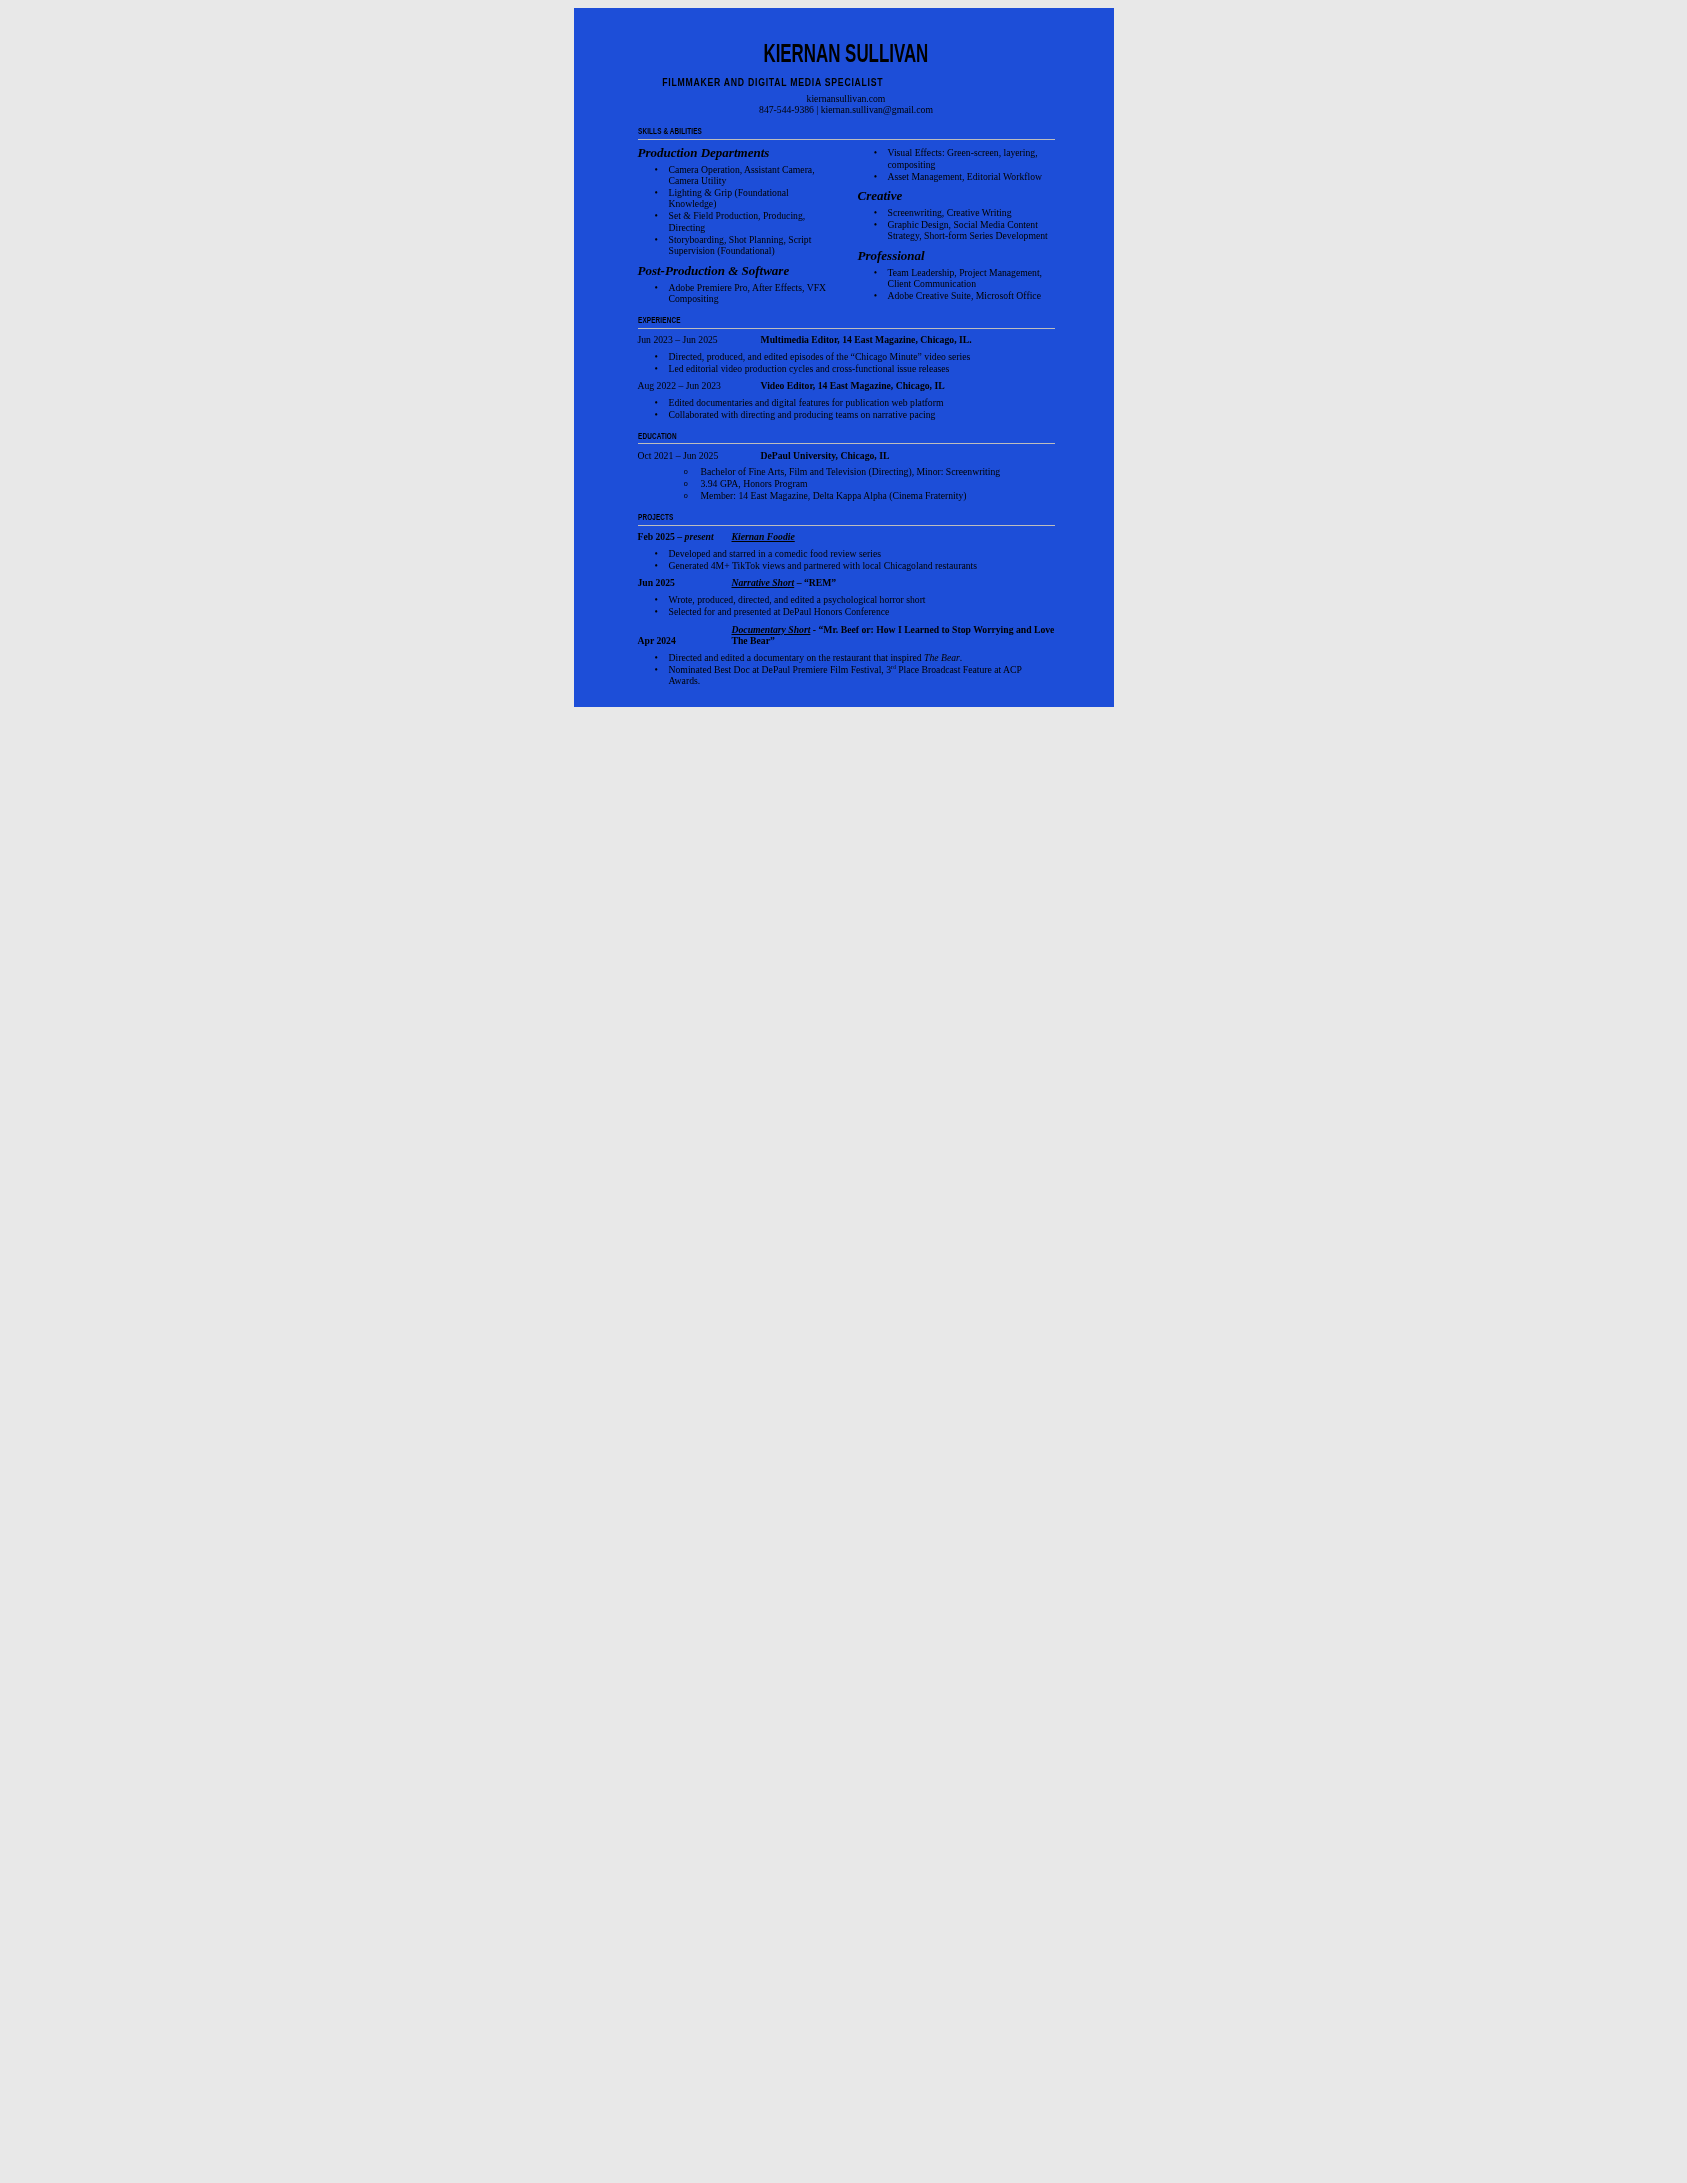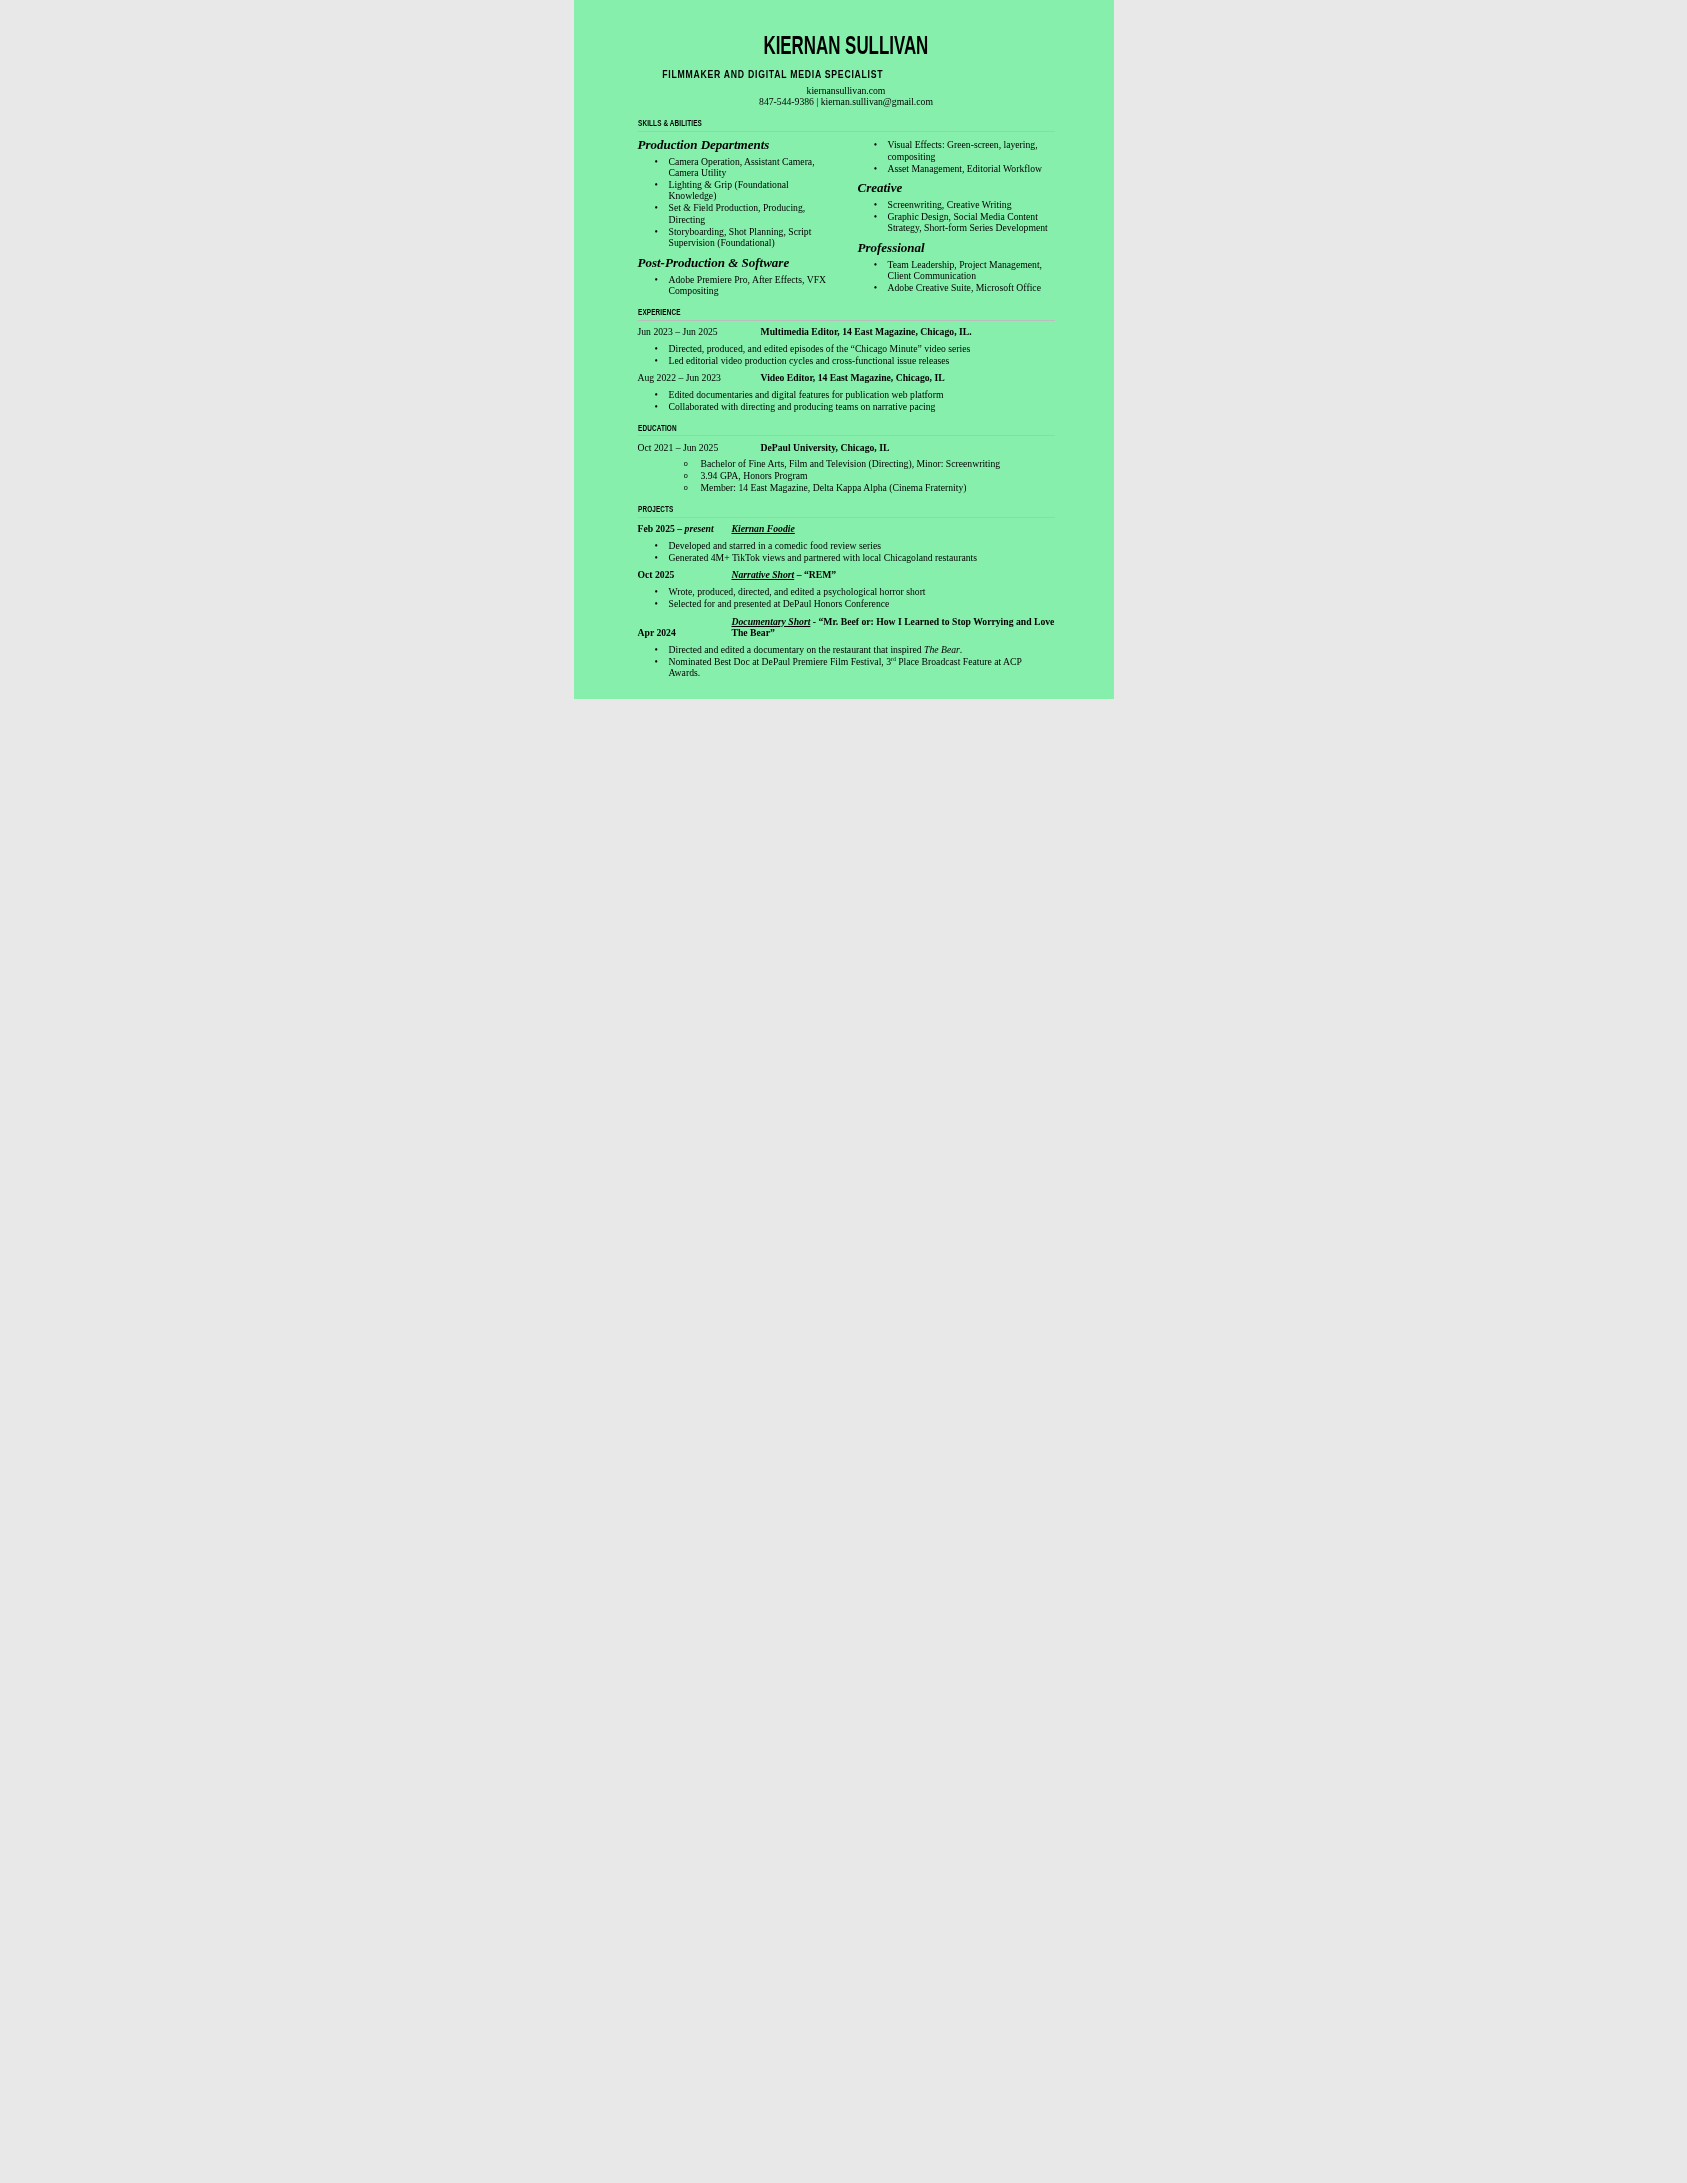--- a/index.html
+++ b/index.html
@@ -1,17 +1,17 @@
 <!DOCTYPE html>
 <html style="font-size:7px"><head>
 <meta charset="utf-8">
 <style>
   html,body { margin:0; padding:0; background:#e8e8e8; }
   .page {
-    width:540px; height:699px; margin:0 auto; background:#86efac;
+    width:540px; height:699px; margin:8px auto; background:#1d4ed8;
     box-sizing:border-box; padding:33px 59px 19px 64px;
     font-family:"Liberation Serif","DejaVu Serif",serif;
     font-size:9.7px; line-height:11.5px; color:#000;
     overflow:hidden;
   }
   .cond {
     font-family:"Liberation Sans","DejaVu Sans",sans-serif;
     display:inline-block; white-space:nowrap; font-weight:700;
   }
   .name-line { text-align:center; margin:0 0 4.4px 0; line-height:25.6px; }
@@ -167,21 +167,21 @@
     <div class="row">
       <div class="pdates"><span>Feb 2025 –</span> <i>present</i></div>
       <div class="ptitle"><i>Kiernan Foodie</i><span></span></div>
     </div>
     <div class="b-list">
       <div class="b-item"><span class="mk">•</span><span>Developed and starred in a comedic food review series</span></div>
       <div class="b-item"><span class="mk">•</span><span>Generated 4M+ TikTok views and partnered with local Chicagoland restaurants</span></div>
     </div>
 
     <div class="row row2">
-      <div class="pdates"><span>Oct 2025</span> <i></i></div>
+      <div class="pdates"><span>Jun 2025</span> <i></i></div>
       <div class="ptitle"><i>Narrative Short</i><span> – “REM”</span></div>
     </div>
     <div class="b-list">
       <div class="b-item"><span class="mk">•</span><span>Wrote, produced, directed, and edited a psychological horror short</span></div>
       <div class="b-item"><span class="mk">•</span><span>Selected for and presented at DePaul Honors Conference</span></div>
     </div>
 
     <div class="row row2">
       <div class="pdates"><span>Apr 2024</span> <i></i></div>
       <div class="ptitle"><i>Documentary Short</i><span> - “Mr. Beef or: How I Learned to Stop Worrying and Love The Bear”</span></div>

